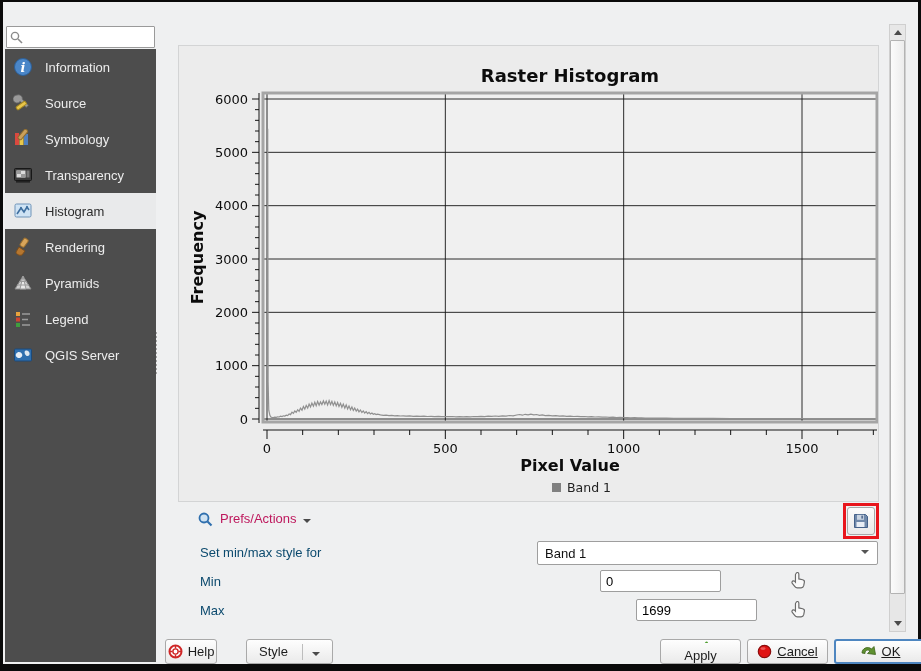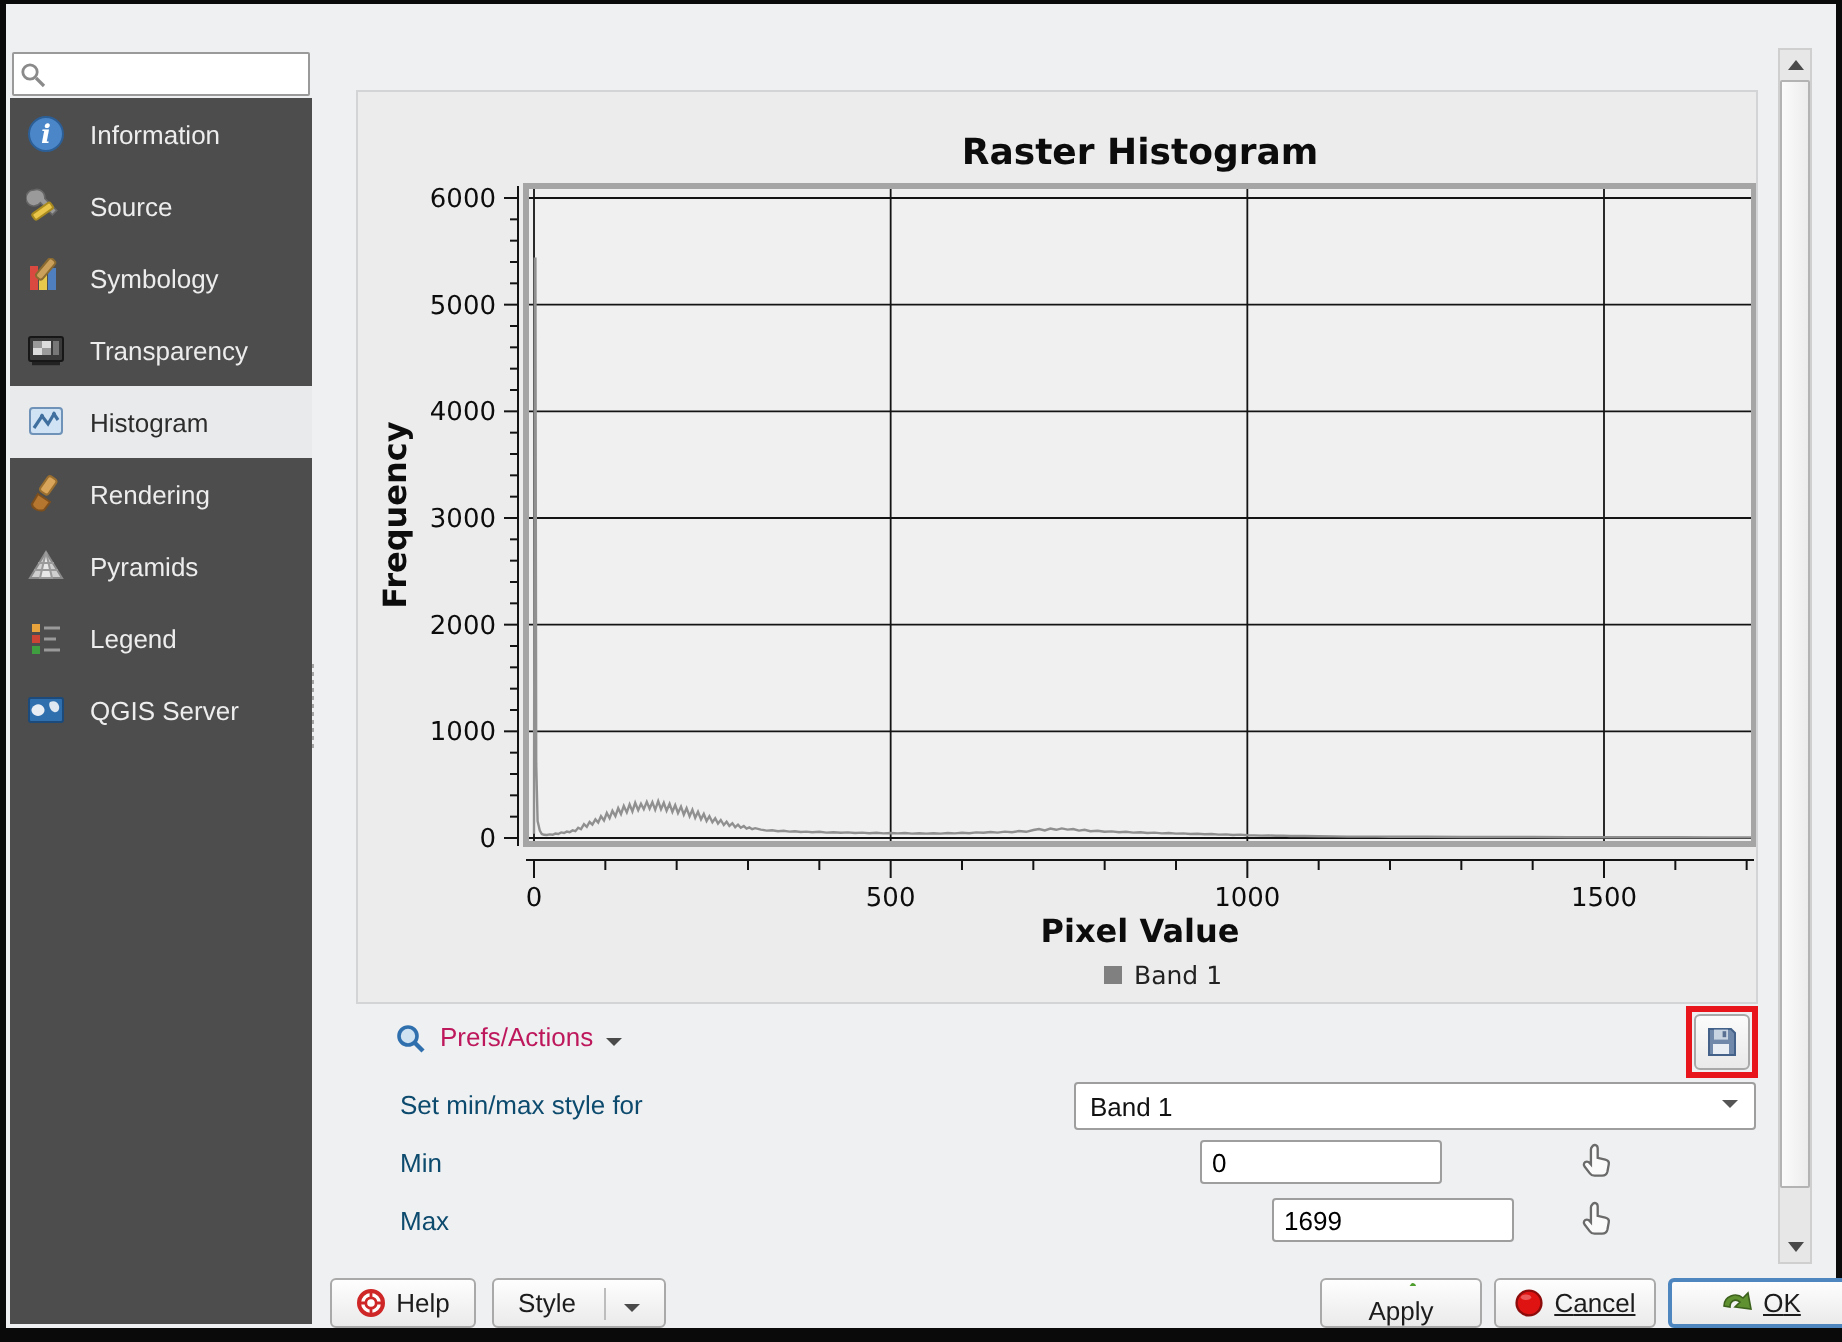--- a/index.html
+++ b/index.html
@@ -49,21 +49,21 @@
   .sb-btn { position:absolute; left:0; width:15px; height:14px; display:flex; align-items:center; justify-content:center; }
   .sb-up { top:0; } .sb-down { bottom:0; }
   .tri-up { width:0; height:0; border:4px solid transparent; border-bottom:5px solid #4a4a4a; margin-bottom:3px; }
   .tri-down { width:0; height:0; border:4px solid transparent; border-top:5px solid #4a4a4a; margin-top:3px; }
   .sb-thumb { position:absolute; left:0px; top:15px; width:15px; height:calc(100% - 52px);
     background:linear-gradient(90deg,#fbfbfb,#ececec); border:1px solid #b3b3b3; border-radius:1px; }
   
   .btn { position:absolute; top:637px; height:25px; background:linear-gradient(180deg,#fefefe,#eaeaea);
     border:1px solid #a9a9a9; border-radius:3px; display:flex; align-items:center; justify-content:center;
     gap:5px; font-size:13px; color:#1c1c1c; cursor:default; }
-  .btn-help { left:162px; width:73px; }
+  .btn-help { left:162px; width:52px; }
   .btn-style { left:243px; width:87px; }
   .btn-apply { left:657px; width:81px;flex-direction:column; }
   .btn-cancel { left:744px; width:81px; }
   .btn-ok { left:831px; width:92px; border:2px solid #4e86c0; }
   .sep { width:1px; height:16px; background:#bdbdbd; margin:0 4px 0 9px; }
   .mnemonic { display:inline-block;text-decoration:underline; }
   .mnemonic::first-letter { text-decoration:underline; }
 </style>
 </head>
 <body>

